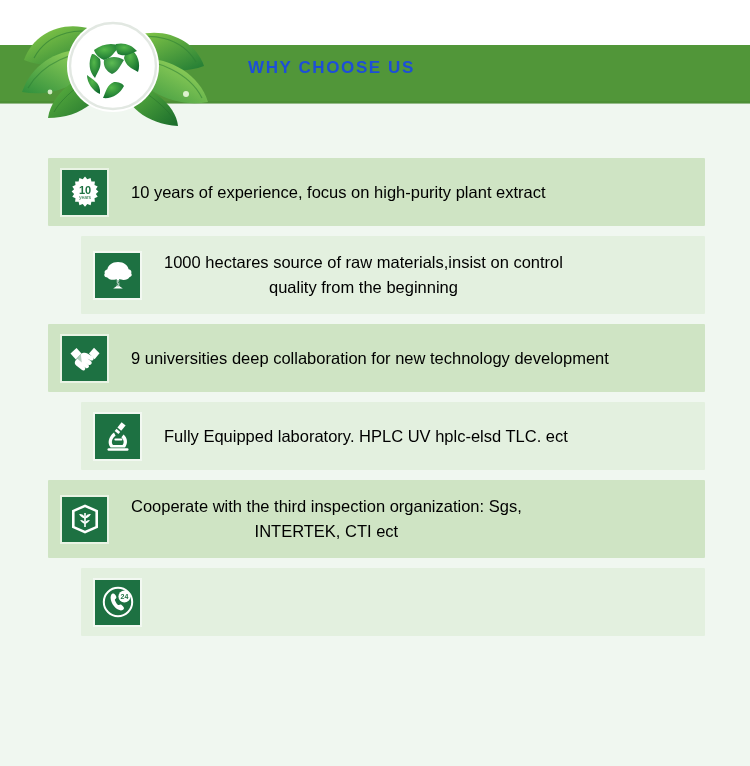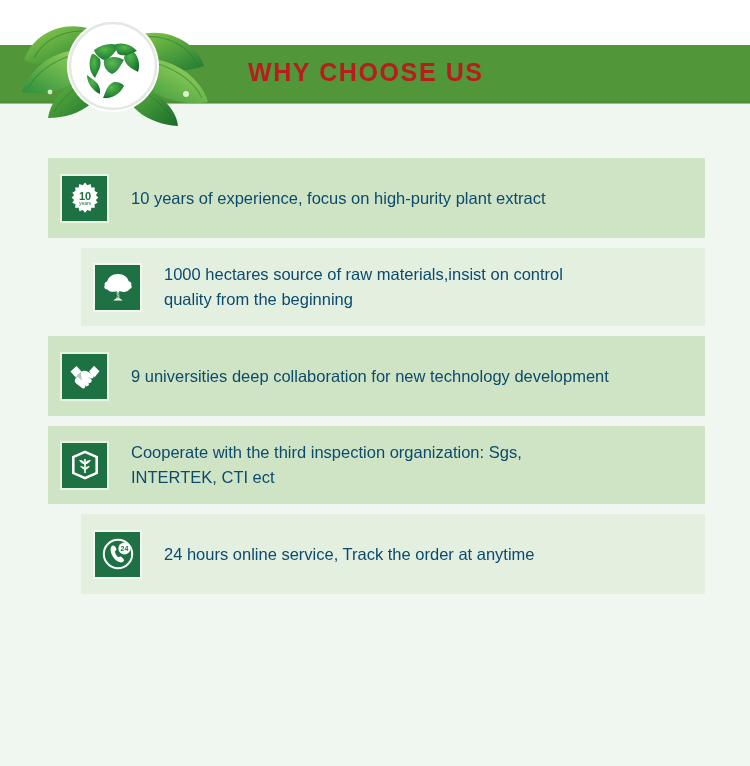--- a/index.html
+++ b/index.html
@@ -47,24 +47,24 @@
     top: 101px;
     width: 750px;
     height: 3px;
     background: #4a8a34;
     opacity: .55;
   }
   .banner-title {
     position: absolute;
     left: 248px;
     top: 58px;
-    font-size: 25px;
+    font-size: 17px;
     font-weight: bold;
     letter-spacing: 1.6px;
-    color: #b91c1c;
+    color: #1d4ed8;
     white-space: nowrap;
   }
 
   
   .logo {
     position: absolute;
     left: 8px;
     top: 8px;
     width: 215px;
     height: 120px;
@@ -83,41 +83,42 @@
     display: flex;
     align-items: center;
     box-sizing: border-box;
     padding: 0 0 0 14px;
     margin-bottom: 10px;
     border-radius: 1px;
   }
   .row.tone-a { background: #cfe4c4; }
   .row.tone-b { background: #e3f0df; margin-left: 33px; }
 
-  .row.h1 { height: 80px; }
+  .row.h1 { height: 68px; }
   .row.h2 { height: 78px; }
 
   .icon-box {
     flex: 0 0 auto;
     width: 45px;
     height: 45px;
     background: #1d7142;
     display: flex;
     align-items: center;
     justify-content: center;
     box-shadow: 0 0 0 2px rgba(255,255,255,.55);
   }
   .icon-box svg { display: block; }
 
   .row-text {
     margin-left: 24px;
-    color: #0c4a6e;
+    color: #000000;
     font-size: 16.5px;
     line-height: 25px;
     white-space: pre-line;
+    text-align: center;
   }
 </style>
 </head>
 <body>
 
 <div class="page">
 
   <div class="body-bg"></div>
 
   <div class="banner"></div>
@@ -209,20 +210,32 @@
         <svg width="34" height="34" viewBox="0 0 34 34" xmlns="http://www.w3.org/2000/svg">
           <path fill="#ffffff" d="M2.5 12.5 L8.5 7 L13.5 12.5 L7.8 18.4 Z"></path>
           <path fill="#ffffff" d="M31.5 12.2 L26 6.8 L21 12.4 L26.6 18.2 Z"></path>
           <path fill="#ffffff" d="M12.8 13 C14.6 11.6 17.2 11.2 19.4 12.4 L24.6 15.6 C26 16.5 26 18 25.1 18.9 C24.3 19.8 23 19.8 22 19.1 L19.4 17.4 L23 20.3 C24 21.2 24 22.5 23.1 23.3 C22.3 24.1 21 24.1 20.1 23.4 L17.6 21.5 L20.3 23.8 C21.2 24.6 21.2 25.9 20.4 26.6 C19.6 27.4 18.4 27.4 17.5 26.7 L15.1 24.9 L16.7 26.3 C17.5 27.1 17.5 28.3 16.7 29 C16 29.7 14.8 29.7 14 29.1 L8.2 24.4 C6.8 23.3 6.4 21.4 7.2 19.9 Z"></path>
           <path fill="#1d7142" opacity=".35" d="M12.8 13 L9 17.4 L13.8 21.5 Z"></path>
         </svg>
       </div>
       <div class="row-text">9 universities deep collaboration for new technology development</div>
     </div>
 
+    <div class="row tone-b h1">
+      <div class="icon-box">
+        <svg width="34" height="34" viewBox="0 0 34 34" xmlns="http://www.w3.org/2000/svg">
+          <path fill="#ffffff" d="M20.6 3.2 L24.6 6.4 L20.2 11.8 L16.4 8.6 Z"></path>
+          <path fill="#ffffff" d="M15.5 9.8 L19.2 12.9 L17.4 15.1 L13.7 12 Z"></path>
+          <path fill="#ffffff" d="M13 13.6 C7.6 17.6 6 24.4 9.6 28.4 L24 28.4 C27 25 26.8 19 22.6 15.6 L20.4 18.3 C23 20.6 23.4 24 21.6 26 L12 26 C10 23.8 10.8 19.6 14.6 16.8 Z"></path>
+          <rect x="6.5" y="29.2" width="21" height="2.6" rx="1.2" fill="#ffffff"></rect>
+          <rect x="13.4" y="19.6" width="8" height="2" rx="0.8" fill="#ffffff"></rect>
+        </svg>
+      </div>
+      <div class="row-text">Fully Equipped laboratory. HPLC UV hplc-elsd TLC. ect</div>
+    </div>
 
     <div class="row tone-a h2">
       <div class="icon-box">
         <svg width="34" height="34" viewBox="0 0 34 34" xmlns="http://www.w3.org/2000/svg">
           <path fill="#ffffff" d="M17 2.4 L30 8.2 L30 25.8 L17 31.6 L4 25.8 L4 8.2 Z"></path>
           <path fill="#1d7142" d="M17 5.2 L27.4 9.8 L27.4 24.2 L17 28.8 L6.6 24.2 L6.6 9.8 Z"></path>
           <path fill="#ffffff" d="M16.2 11 L17.8 11 L17.8 25 L16.2 25 Z"></path>
           <path fill="#ffffff" d="M17 16.6 C17 16.6 12.6 15.6 11.2 12 C15 11.4 17 14.6 17 16.6 Z"></path>
           <path fill="#ffffff" d="M17 16.6 C17 16.6 21.4 15.6 22.8 12 C19 11.4 17 14.6 17 16.6 Z"></path>
           <path fill="#ffffff" d="M17 21.8 C17 21.8 13.4 21 12.2 18 C15.4 17.5 17 20.1 17 21.8 Z"></path>
@@ -235,18 +248,17 @@
 
     <div class="row tone-b h1">
       <div class="icon-box">
         <svg width="34" height="34" viewBox="0 0 34 34" xmlns="http://www.w3.org/2000/svg">
           <circle cx="17" cy="17" r="14.2" fill="none" stroke="#ffffff" stroke-width="2"></circle>
           <path fill="#ffffff" d="M11.6 8.6 C13.2 8 14.4 9.6 15.2 11.4 C15.8 12.8 15 13.4 14.2 14 C13.6 14.5 13.8 15.4 15 17.4 C16.2 19.4 17.2 20.2 18 20 C18.8 19.8 19.6 19.2 20.6 20 C22 21.1 23.6 22.6 22.8 24 C22 25.4 19.6 26 17 24.6 C13.4 22.7 10.6 18.6 9.8 14.6 C9.2 11.8 10 9.2 11.6 8.6 Z"></path>
           <circle cx="23.4" cy="11.4" r="6" fill="#ffffff"></circle>
           <text x="23.4" y="14" text-anchor="middle" font-family="Liberation Sans, sans-serif" font-size="7" font-weight="bold" fill="#1d7142">24</text>
         </svg>
       </div>
-      <div class="row-text">24 hours online service, Track the order at anytime</div>
     </div>
 
 
   </div>
 </div>
 
 </body></html>

